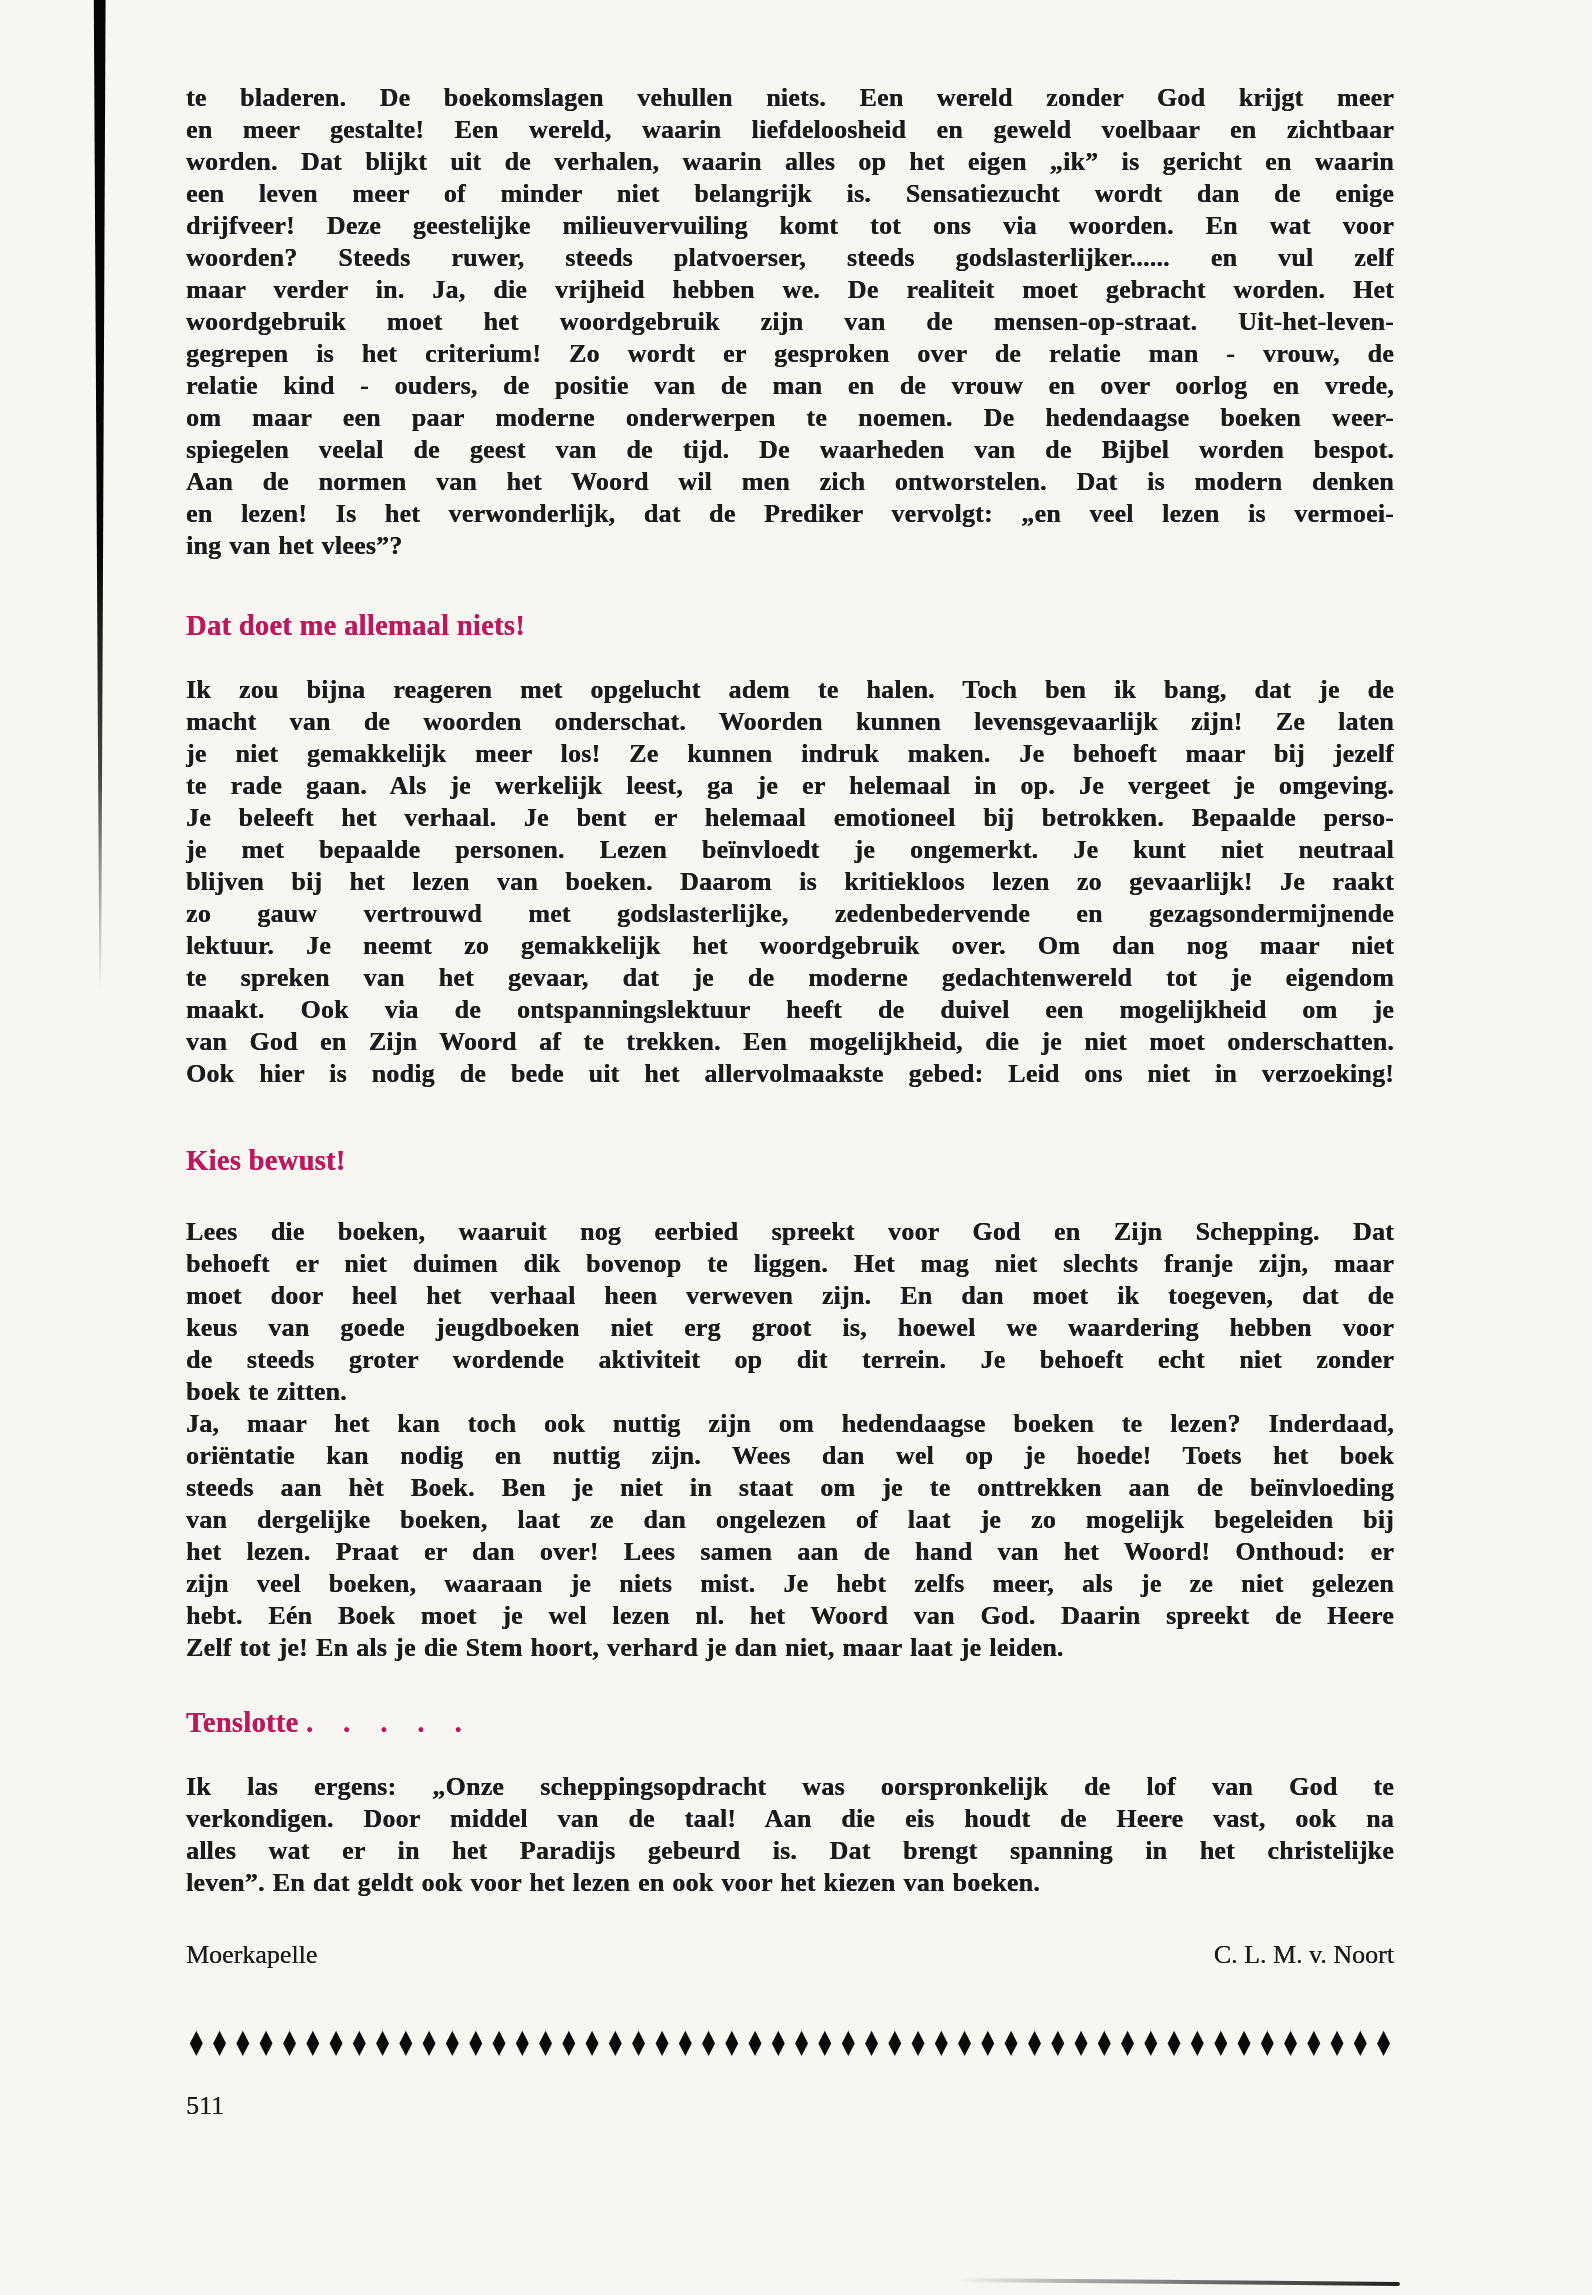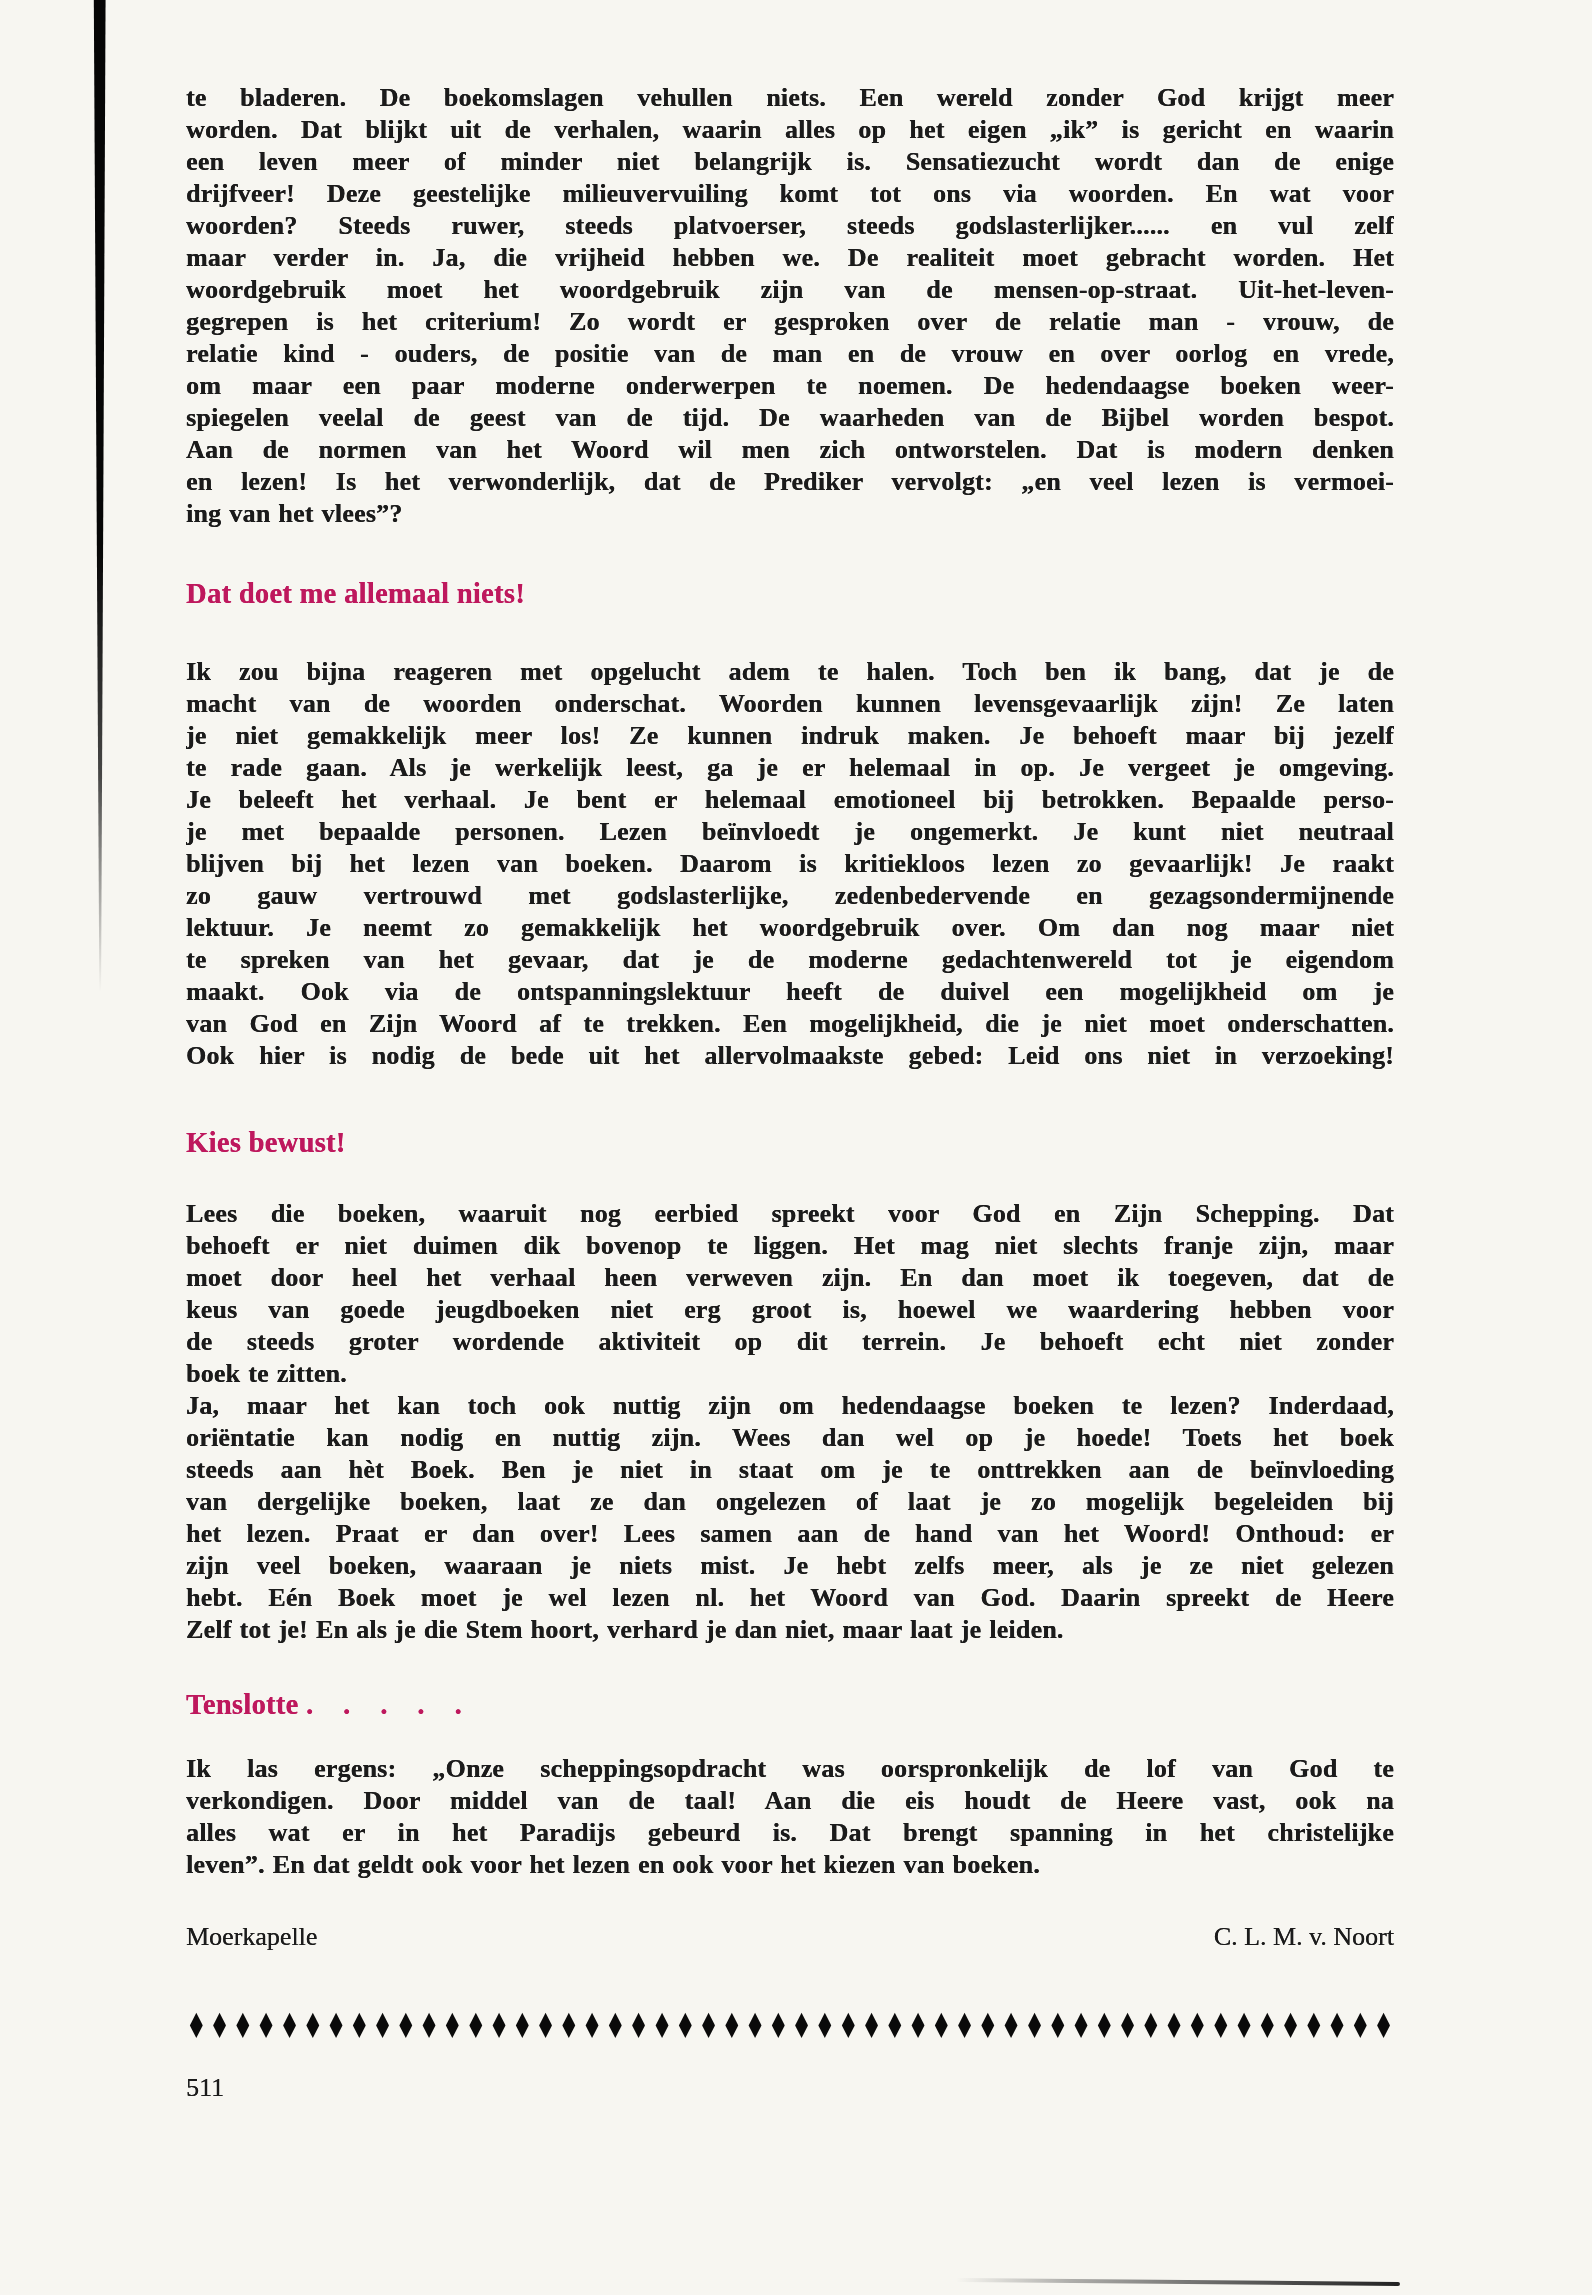--- a/index.html
+++ b/index.html
@@ -25,21 +25,21 @@
     letter-spacing:0.2px;word-spacing:1.3px;
     text-shadow:0.2px 0 0 currentColor;
   }
   .line.noj{text-align:left;text-align-last:left;}
   .head{
     font-size:28.5px;font-weight:700;line-height:38px;margin:0;
     letter-spacing:0.3px;color:#be185d;
     text-shadow:0.3px 0 0 currentColor;
   }
   .h1{margin-top:45px;}
-  .p2{margin-top:43px;}
+  .p2{margin-top:29px;}
   .h2{margin-top:52px;}
   .p3{margin-top:36px;}
   .h3{margin-top:40px;}
   .p4{margin-top:29px;}
   .footer-row{
     margin-top:40px;display:flex;justify-content:space-between;
     font-size:26px;line-height:32px;text-shadow:0.2px 0 0 currentColor;
   }
   .diamond-row{
     margin-top:55px;height:35px;display:flex;justify-content:space-between;
@@ -60,20 +60,21 @@
 </style>
 </head>
 <body>
 
 <div class="scan-bar"></div>
 
 <main class="text-col">
 
   <section class="para p1">
       <div class="line">te bladeren. De boekomslagen vehullen niets. Een wereld zonder God krijgt meer</div>
+      <div class="line">en meer gestalte! Een wereld, waarin liefdeloosheid en geweld voelbaar en zichtbaar</div>
       <div class="line">worden. Dat blijkt uit de verhalen, waarin alles op het eigen „ik” is gericht en waarin</div>
       <div class="line">een leven meer of minder niet belangrijk is. Sensatiezucht wordt dan de enige</div>
       <div class="line">drijfveer! Deze geestelijke milieuvervuiling komt tot ons via woorden. En wat voor</div>
       <div class="line">woorden? Steeds ruwer, steeds platvoerser, steeds godslasterlijker...... en vul zelf</div>
       <div class="line">maar verder in. Ja, die vrijheid hebben we. De realiteit moet gebracht worden. Het</div>
       <div class="line">woordgebruik moet het woordgebruik zijn van de mensen-op-straat. Uit-het-leven-</div>
       <div class="line">gegrepen is het criterium! Zo wordt er gesproken over de relatie man - vrouw, de</div>
       <div class="line">relatie kind - ouders, de positie van de man en de vrouw en over oorlog en vrede,</div>
       <div class="line">om maar een paar moderne onderwerpen te noemen. De hedendaagse boeken weer-</div>
       <div class="line">spiegelen veelal de geest van de tijd. De waarheden van de Bijbel worden bespot.</div>

